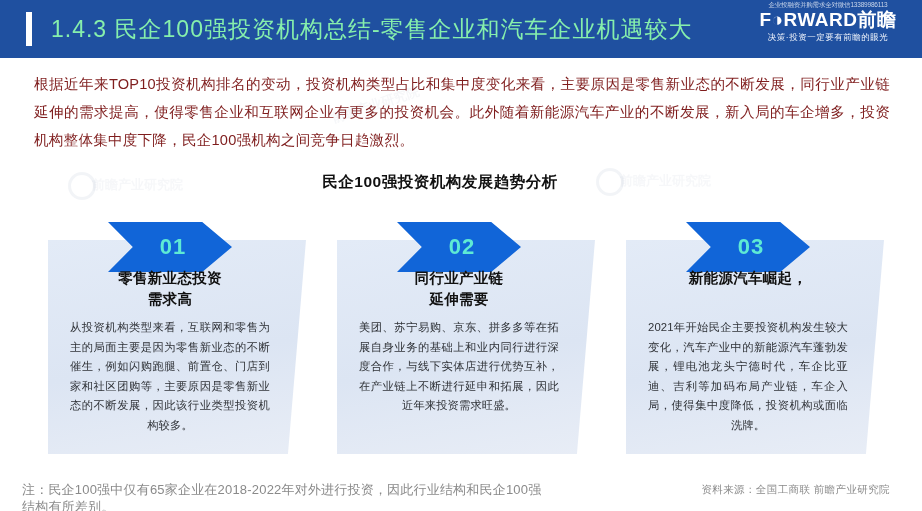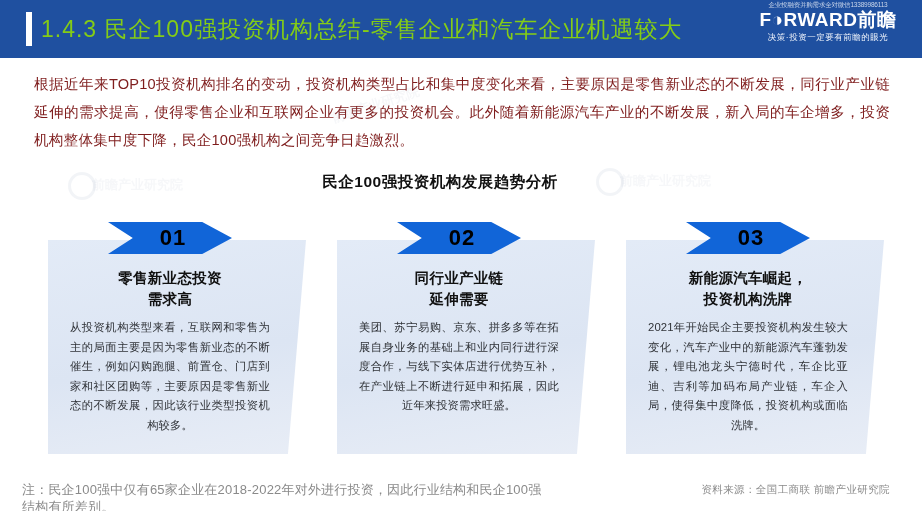--- a/index.html
+++ b/index.html
@@ -27,24 +27,24 @@
     align-items: center;
   }
   .header-accent {
     width: 6px;
     height: 34px;
     background: #ffffff;
     margin-left: 26px;
     flex: none;
   }
   .header-title {
-    color: #84cc16;
+    color: #86efac;
     font-size: 23px;
     letter-spacing: 1px;
-    margin-left: 9px;
+    margin-left: 19px;
     white-space: nowrap;
     font-weight: 400;
   }
 
   
   .brandbox {
     position: absolute;
     right: 6px;
     top: 0px;
     width: 176px;
@@ -123,24 +123,24 @@
     height: 214px;
     background: linear-gradient(170deg, #e3ebf7 0%, #dce5f3 55%, #e8edf6 100%);
     clip-path: polygon(0 0, 100% 0, 93% 100%, 0 100%);
     box-shadow: 3px 4px 7px rgba(120,130,150,0.30);
   }
   .card-banner {
     position: absolute;
     left: 60px;
     top: 0px;
     width: 124px;
-    height: 32px;
+    height: 50px;
     background: #1165d8;
     clip-path: polygon(0 0, 76% 0, 100% 50%, 76% 100%, 0 100%, 20% 50%);
-    color: #000000;
+    color: #5eead4;
     font-size: 22px;
     font-weight: bold;
     display: flex;
     align-items: center;
     justify-content: center;
     padding-left: 6px;
     box-sizing: border-box;
     letter-spacing: 1px;
   }
   .card-heading {
@@ -252,21 +252,20 @@
       <div>延伸需要</div>
     </div>
     <div class="card-body">美团、苏宁易购、京东、拼多多等在拓展自身业务的基础上和业内同行进行深度合作，与线下实体店进行优势互补，在产业链上不断进行延申和拓展，因此近年来投资需求旺盛。</div>
   </div>
 
   <div class="card">
     <div class="card-shape"></div>
     <div class="card-banner">03</div>
     <div class="card-heading">
       <div>新能源汽车崛起，</div>
-      <div>投资机构洗牌</div>
     </div>
     <div class="card-body">2021年开始民企主要投资机构发生较大变化，汽车产业中的新能源汽车蓬勃发展，锂电池龙头宁德时代，车企比亚迪、吉利等加码布局产业链，车企入局，使得集中度降低，投资机构或面临洗牌。</div>
   </div>
 
 </div>
 
 <div class="footnote">注：民企100强中仅有65家企业在2018-2022年对外进行投资，因此行业结构和民企100强结构有所差别。</div>
 <div class="source">资料来源：全国工商联 前瞻产业研究院</div>
 
 </body></html>

